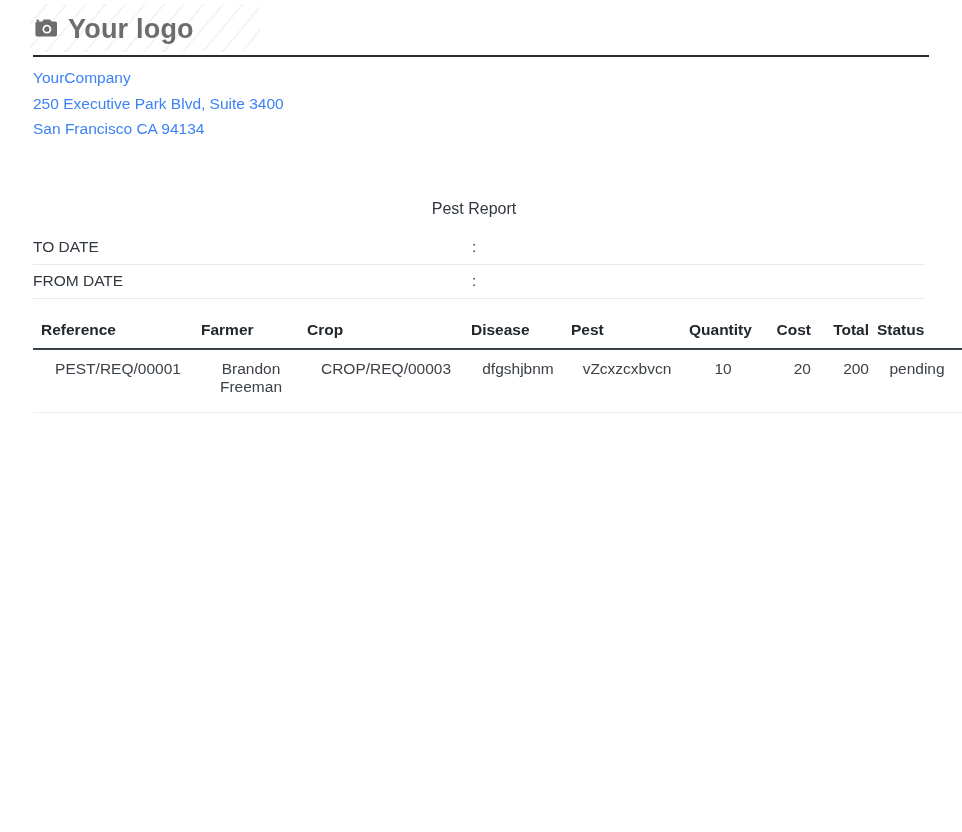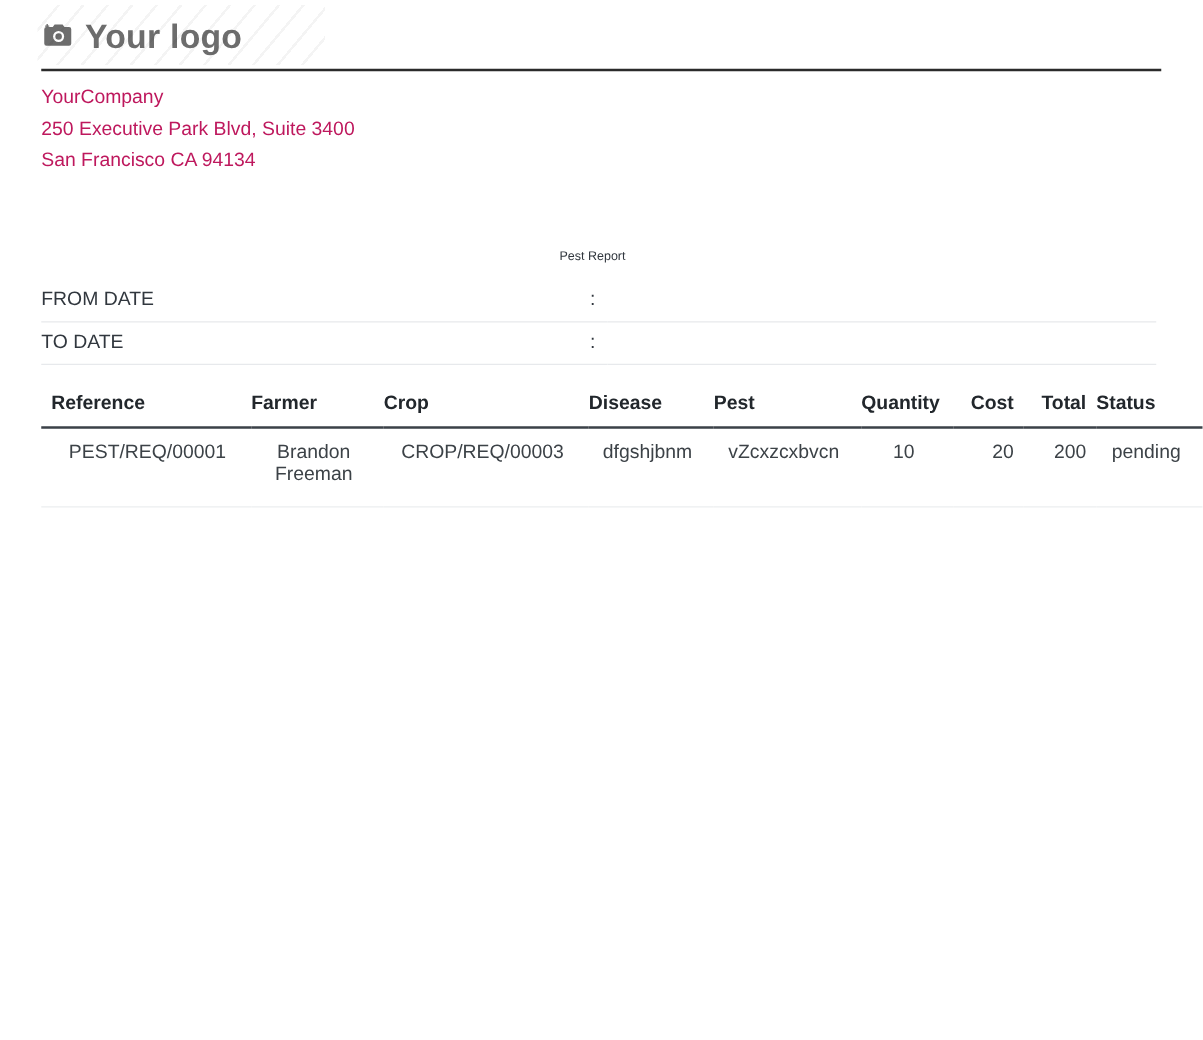--- a/index.html
+++ b/index.html
@@ -67,28 +67,28 @@
     border: 0;
     border-top: 2px solid #2b2b2b;
     margin: 7px 0 0 0;
   }
 
   
   .address {
     margin-top: 8px;
     font-size: 15.5px;
     line-height: 25.5px;
-    color: #be185d;
+    color: #3b82f6;
   }
 
   
   .report-title {
     margin-top: 58px;
     text-align: center;
-    font-size: 10px;
+    font-size: 16px;
     font-weight: normal;
     color: #31373e;
     padding-right: 14px;
   }
 
   
   .date-table {
     width: 892px;
     border-collapse: collapse;
     margin-top: 13px;
@@ -173,26 +173,26 @@
     <div>YourCompany</div>
     <div>250 Executive Park Blvd, Suite 3400</div>
     <div>San Francisco CA 94134</div>
   </div>
 
   <div class="report-title">Pest Report</div>
 
   <table class="date-table">
     <tbody>
       <tr>
-        <td class="date-label">FROM DATE</td>
+        <td class="date-label">TO DATE</td>
         <td class="date-colon">:</td>
         <td class="date-value"></td>
       </tr>
       <tr>
-        <td class="date-label">TO DATE</td>
+        <td class="date-label">FROM DATE</td>
         <td class="date-colon">:</td>
         <td class="date-value"></td>
       </tr>
     </tbody>
   </table>
 
   <table class="data-table">
     <thead>
       <tr>
         <th class="col-reference">Reference</th>

